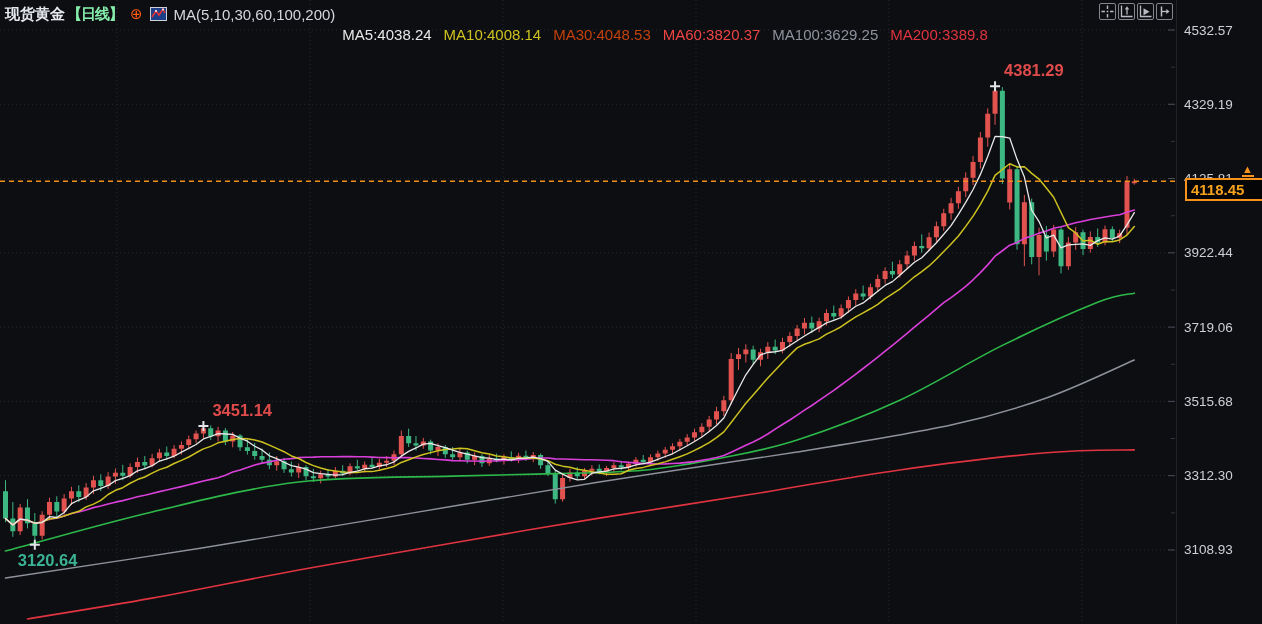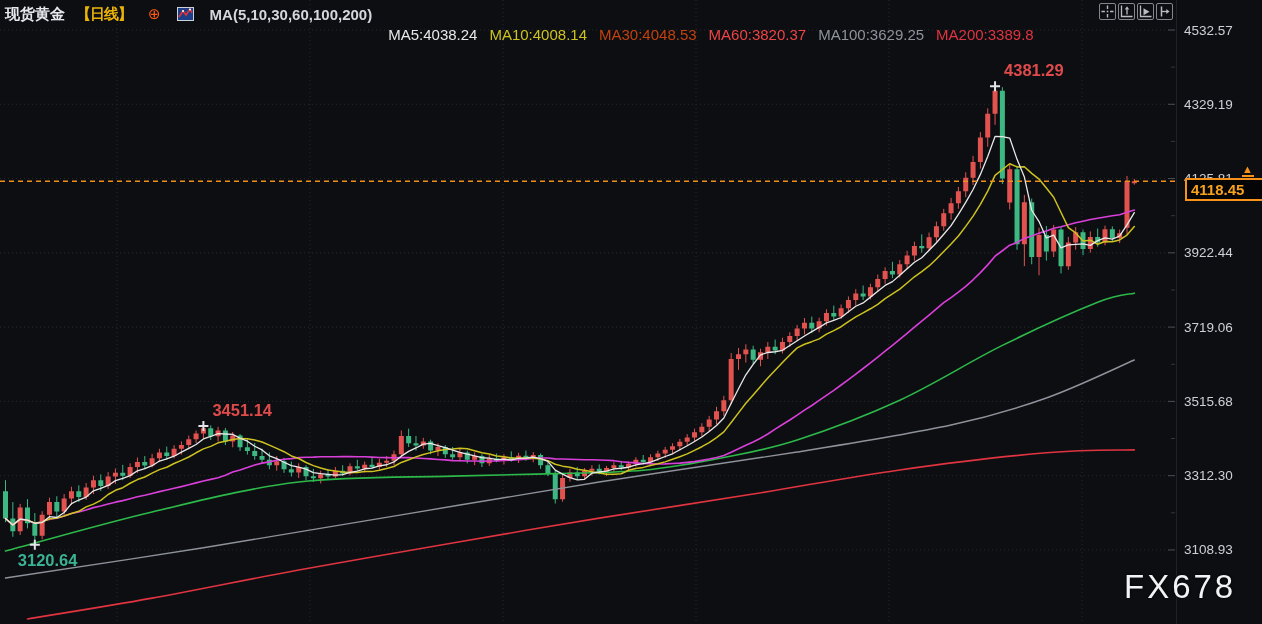--- a/index.html
+++ b/index.html
@@ -1,25 +1,25 @@
 <!DOCTYPE html>
 <html><head>
 <meta charset="utf-8">
 <style>
   html,body{margin:0;padding:0;background:#0d0e12;}
   #app{position:relative;width:1262px;height:624px;overflow:hidden;background:#0d0e12;
        font-family:"Liberation Sans","DejaVu Sans",sans-serif;}
   #chart-svg{position:absolute;left:0;top:0;}
   
   #header{position:absolute;left:5px;top:3px;height:22px;display:flex;align-items:center;
-          gap:16px;font-size:15px;white-space:nowrap;z-index:5;}
+          gap:7px;font-size:15px;white-space:nowrap;z-index:5;}
   #hdr-title{color:#e4e7ec;font-weight:bold;}
-  #hdr-tf{color:#eab308;font-weight:bold;letter-spacing:-1px;}
+  #hdr-tf{color:#86efac;font-weight:bold;letter-spacing:-1px;}
   #hdr-expand{color:#ff5a14;font-size:15px;line-height:14px;cursor:pointer;}
-  #ma-summary{color:#d4d7dd;font-weight:bold;}
+  #ma-summary{color:#d4d7dd;}
   #ma-values{display:flex;gap:12px;}
   #ma-values span{font-size:15px;margin-top:40px;}
   
   #toolbar{position:absolute;top:3px;right:89px;display:flex;gap:2px;z-index:5;}
   .tool-btn{width:17px;height:17px;border:1px solid #83868d;border-radius:2px;background:transparent;
             display:flex;align-items:center;justify-content:center;padding:0;cursor:pointer;}
   .tool-btn svg{display:block;}
   
   #price-badge{position:absolute;left:1185px;top:178px;width:81px;height:23px;box-sizing:border-box;
                border:2px solid #f7931a;background:#050507;color:#f7a21c;font-size:15px;font-weight:bold;
@@ -154,15 +154,14 @@
         <path d="M3.5 6.5h5.5" stroke="#b9bcc3" stroke-width="1.3"></path>
         <path d="M8.3 3.9 11.5 6.5 8.3 9.1z" fill="#b9bcc3"></path>
       </svg>
     </button>
   </div>
 
   <div id="price-badge">4118.45</div>
   <div id="price-arrow">▲</div>
   <div id="price-arrow-base"></div>
 
-  <div id="watermark">FX678</div>
 
 </div>
 
 </body></html>

